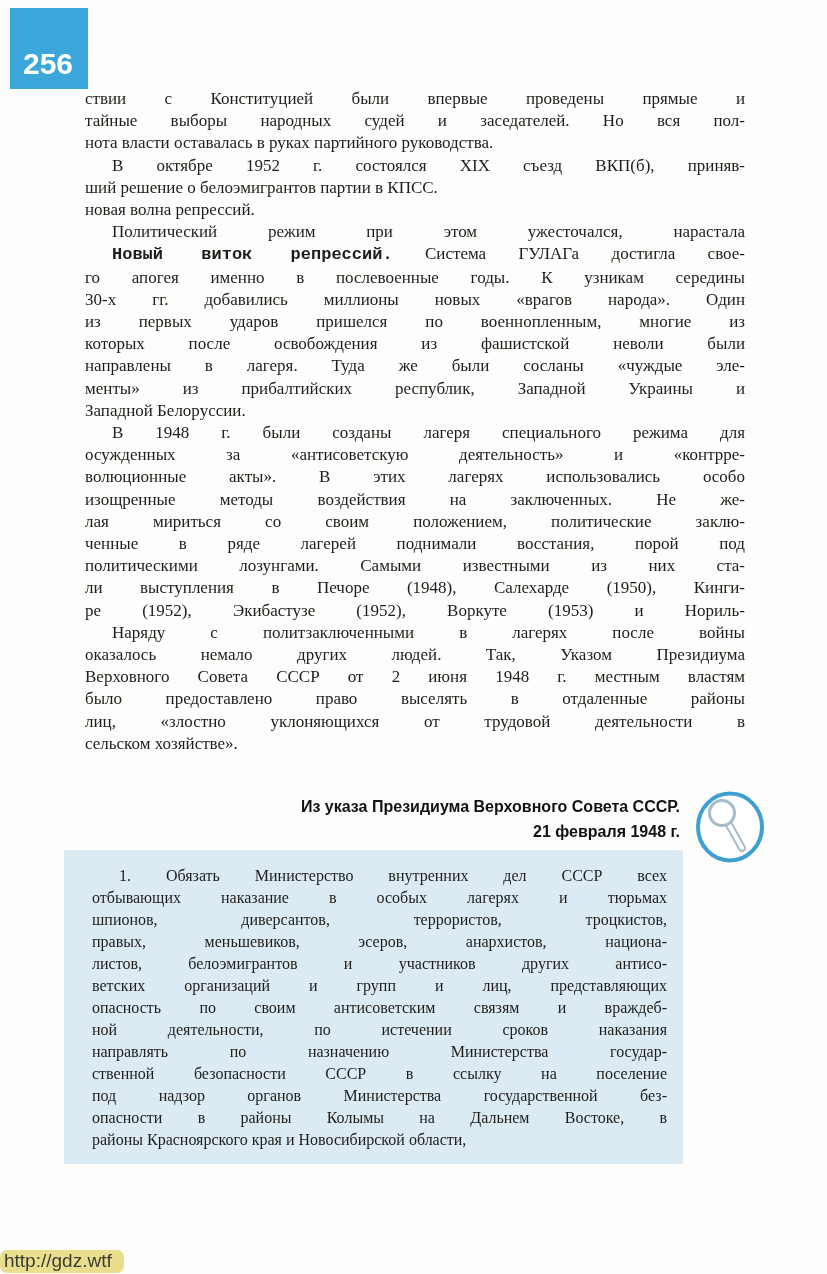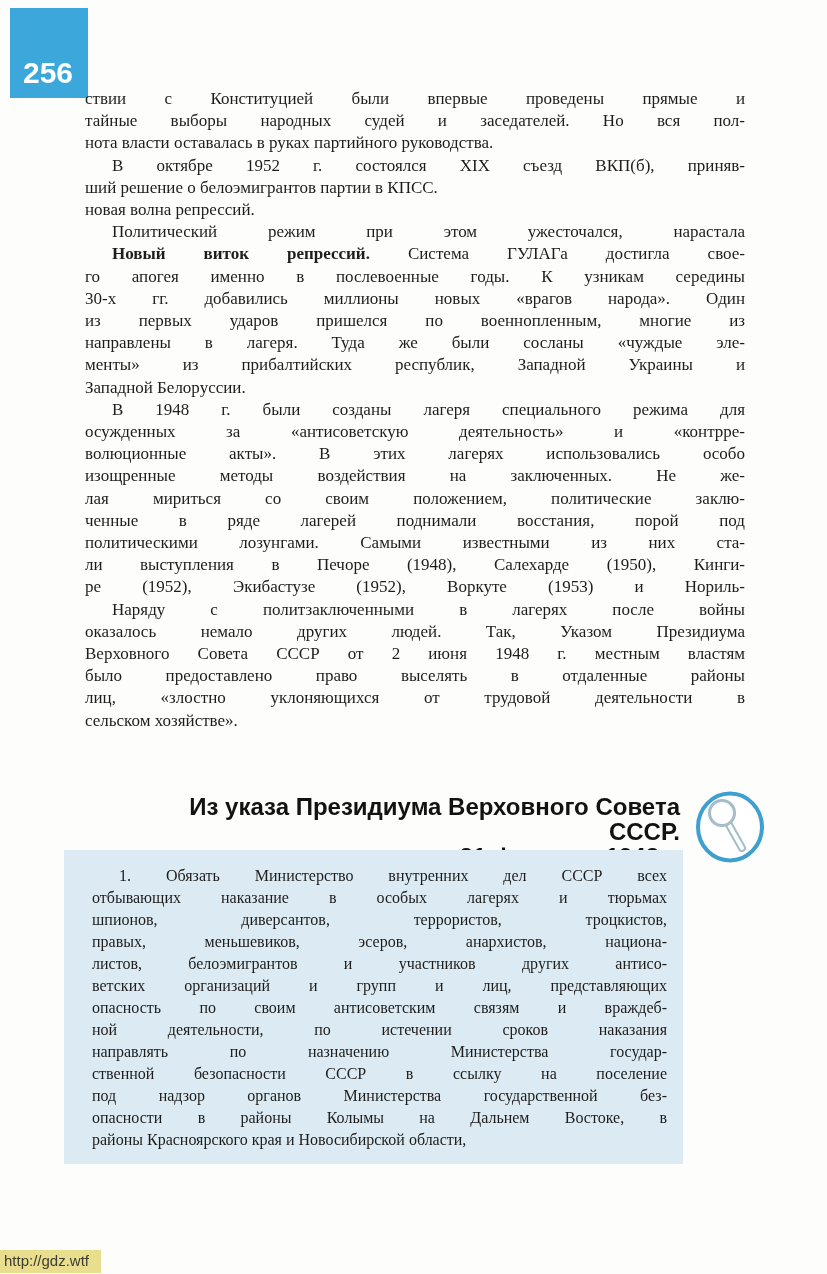--- a/index.html
+++ b/index.html
@@ -7,21 +7,21 @@
     position: relative;
     width: 827px;
     height: 1274px;
     background: var(--page-bg, #fdfdfb);
     overflow: hidden;
     font-family: "Liberation Serif", serif;
   }
   .badge {
     position: absolute;
     left: 10px; top: 8px;
-    width: 78px; height: 90px;
+    width: 78px; height: 81px;
     background: var(--badge-bg, #3ba7da);
     color: var(--badge-text, #fff);
     font-family: "Liberation Sans", sans-serif;
     font-weight: bold;
     font-size: 30px;
     display: flex;
     align-items: flex-end;
     box-sizing: border-box;
     padding: 0 0 8px 13px;
   }
@@ -35,21 +35,21 @@
   }
   .jline { text-align: justify; text-align-last: justify; }
   .jline.last { text-align-last: left; }
   .jline.indent { text-indent: 27px; }
   .quote-head {
     position: absolute;
     top: 794px; left: 120px; right: 147px;
     text-align: right;
     font-family: "Liberation Sans", sans-serif;
     font-weight: bold;
-    font-size: 24px;
+    font-size: 16px;
     line-height: 25px;
     color: #121212;
   }
   .magnifier {
     position: absolute;
     left: 694px; top: 790px;
     width: 72px; height: 74px;
     z-index: 2;
   }
   .quote-box {
@@ -62,27 +62,28 @@
     font-size: 16px;
     line-height: 22px;
     color: var(--body-text, #1e1d1b);
     z-index: 1;
   }
   .watermark {
     position: absolute;
     left: 0; top: 1250px;
     background: var(--watermark-bg, #e9de8d);
     font-family: "Liberation Sans", sans-serif;
-    font-size: 15px;
+    font-size: 19px;
     line-height: 20px;
     color: var(--watermark-text, #3d3c33);
     padding: 1px 12px 2px 4px;
     z-index: 3;
+    border-radius: 7px;
   }
-  b { font-weight: bold; }
+  b { font-weight: bold; font-family: Liberation Mono, monospace; }
 </style>
 </head>
 <body>
 
 <div class="page">
 
   <div class="badge">
     <span>256</span>
   </div>
 
@@ -98,20 +99,21 @@
       </div>
       <div>
         <div class="jline last">новая волна репрессий.</div>
         <div class="jline indent">Политический режим при этом ужесточался, нарастала</div>
       </div>
       <div>
         <div class="jline indent"><b>Новый виток репрессий.</b> Система ГУЛАГа достигла свое-</div>
         <div class="jline">го апогея именно в послевоенные годы. К узникам середины</div>
         <div class="jline">30-х гг. добавились миллионы новых «врагов народа». Один</div>
         <div class="jline">из первых ударов пришелся по военнопленным, многие из</div>
+        <div class="jline">которых после освобождения из фашистской неволи были</div>
         <div class="jline">направлены в лагеря. Туда же были сосланы «чуждые эле-</div>
         <div class="jline">менты» из прибалтийских республик, Западной Украины и</div>
         <div class="jline last">Западной Белоруссии.</div>
       </div>
       <div>
         <div class="jline indent">В 1948 г. были созданы лагеря специального режима для</div>
         <div class="jline">осужденных за «антисоветскую деятельность» и «контрре-</div>
         <div class="jline">волюционные акты». В этих лагерях использовались особо</div>
         <div class="jline">изощренные методы воздействия на заключенных. Не же-</div>
         <div class="jline">лая мириться со своим положением, политические заклю-</div>

